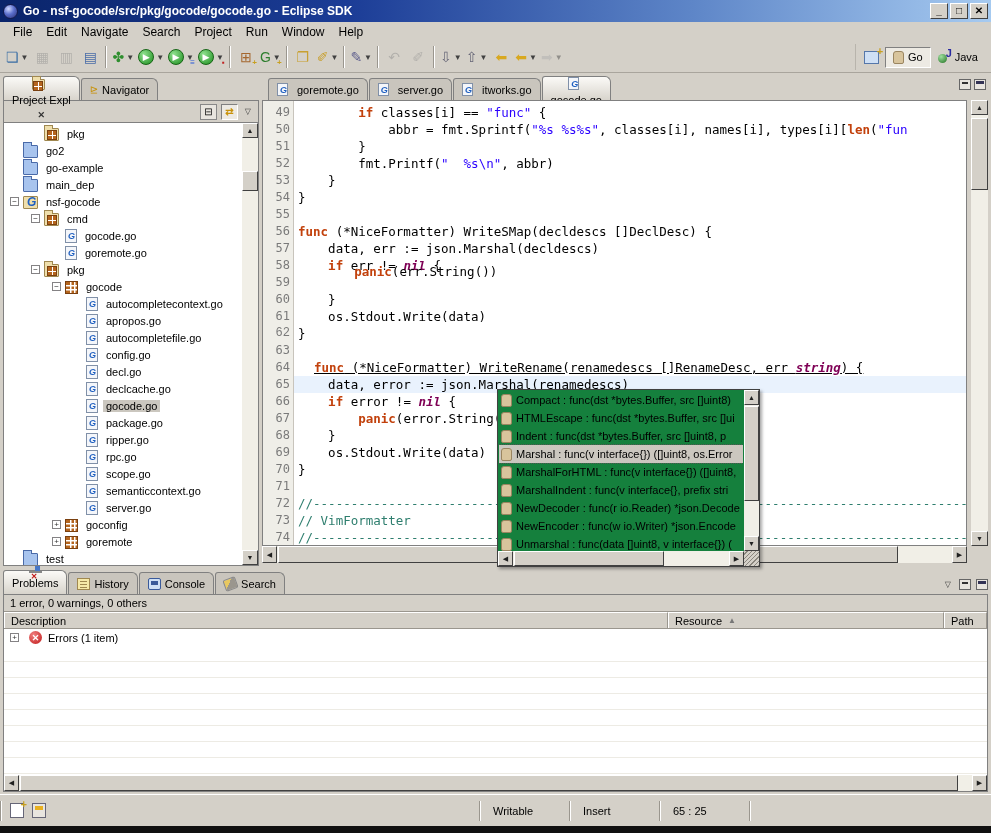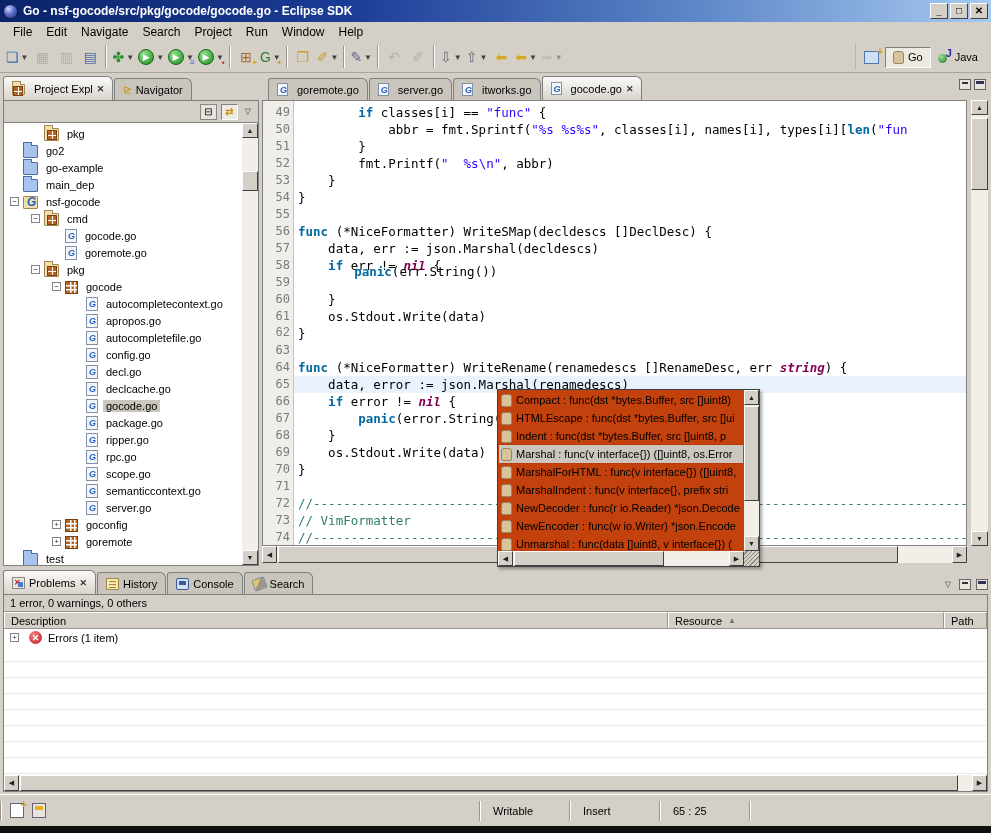--- a/index.html
+++ b/index.html
@@ -57,21 +57,21 @@
   
   .sb-btn { background:#D4D0C8; border:1px solid; border-color:#fff #404040 #404040 #fff;
     display:flex; align-items:center; justify-content:center; font-size:7px; color:#202020; }
   .sb-track { background:#F1EFE7; }
   .sb-thumb { background:#D4D0C8; border:1px solid; border-color:#fff #404040 #404040 #fff; position:absolute; }
   
   .view-tabs { display:flex; align-items:flex-end; height:24px; }
   .vtab { display:flex; align-items:center; gap:4px; height:22px; padding:0 8px;
     border:1px solid #808080; border-bottom:none; border-radius:3px 6px 0 0;
     background:#C9C5BD; margin-right:1px; white-space:nowrap; }
-  .vtab.active { background:linear-gradient(#FBFAF7,#D8D4CC); height:24px; }
+  .vtab.active { background:linear-gradient(#FBFAF7,#D8D4CC); height:24px;flex-direction:column; }
   .vtab .close-x { font-size:9px; font-weight:bold; color:#333; }
   .mini-btns { display:flex; gap:3px; align-items:center; }
   .mb { width:12px; height:11px; border:1px solid #666; background:#E8E5DF; position:relative; }
   .mb.min::before { content:""; position:absolute; left:2px; right:2px; top:2px; height:2px; background:#333; }
   .mb.max::before { content:""; position:absolute; left:1px; right:1px; top:1px; height:3px; background:#335; }
   .menu-arrow { font-size:8px; color:#404040; padding:0 3px; }
   
   #explorer { position:absolute; left:3px; top:76px; width:256px; height:490px; }
   #explorer-toolbar { height:22px; display:flex; justify-content:flex-end; align-items:center; gap:4px;
     padding-right:4px; border:1px solid #808080; border-bottom:none; background:#D4D0C8;}
@@ -117,29 +117,29 @@
     border:1px solid #808080; background:#fff; overflow:hidden; }
   #ruler { position:absolute; left:0; top:0; bottom:0; width:31px; background:#EFEEE8;
     border-right:1px solid #C8C4BC; }
   #code { position:absolute; left:31px; top:0; right:0; bottom:0; }
   .code-line { position:relative; height:17px; white-space:pre; overflow:hidden;
     font-family:"DejaVu Sans Mono","Liberation Mono",monospace; font-size:12.5px; line-height:17px; }
   .code-line.current { background:#E9F2FD; }
   .ln { position:absolute; height:17px; text-align:right; width:27px;
     color:#7A7A7A; font-family:"DejaVu Sans Mono","Liberation Mono",monospace; font-size:12px; line-height:17px;}
   .cs-p { color:#000; }
-  .cs-k { color:#0369a1; font-weight:bold; }
+  .cs-k { color:#c2410c; font-weight:bold; }
   .cs-t { color:#7F0055; font-weight:bold; font-style:italic; }
   .cs-s { color:#2A00FF; }
   .cs-c { color:#2E7E6E; }
   #ed-vscroll { position:absolute; right:0; top:24px; width:17px; height:446px; }
   #ed-hscroll { position:absolute; left:0; top:470px; width:705px; height:17px; }
   
   #popup { position:absolute; left:497px; top:389px; width:263px; height:178px;
-    background:#c2410c; border:1px solid #404040; box-shadow:2px 2px 3px rgba(0,0,0,.35); z-index:30; }
+    background:#15803d; border:1px solid #404040; box-shadow:2px 2px 3px rgba(0,0,0,.35); z-index:30; }
   #pp-list { position:absolute; left:1px; top:1px; right:16px; bottom:15px; overflow:hidden; }
   .pp-item { height:18px; display:flex; align-items:center; gap:4px; padding:0 2px;
     white-space:nowrap; overflow:hidden; font-size:11px; }
   .pp-item.sel { background:#CBC7BF; outline:1px dotted #555; }
   .pp-ico { flex:0 0 auto; }
   #pp-vscroll { position:absolute; right:0; top:0; width:15px; bottom:15px; }
   #pp-hscroll { position:absolute; left:0; bottom:0; right:15px; height:15px; }
   #pp-grip { position:absolute; right:0; bottom:0; width:15px; height:15px; background:#D4D0C8;
     background-image:repeating-linear-gradient(135deg,#D4D0C8 0 2px,#8a867e 2px 3px); }
   
@@ -546,21 +546,21 @@
         <div class="code-line" style="position:absolute;left:0;right:0;top:88px;padding-left:4px;"><span class="cs-p">}</span></div>
         <div class="code-line" style="position:absolute;left:0;right:0;top:105px;padding-left:4px;"></div>
         <div class="code-line" style="position:absolute;left:0;right:0;top:122px;padding-left:4px;"><span class="cs-k">func</span><span class="cs-p"> (*NiceFormatter) WriteSMap(decldescs []DeclDesc) {</span></div>
         <div class="code-line" style="position:absolute;left:0;right:0;top:139px;padding-left:4px;"><span class="cs-p">    data, err := json.Marshal(decldescs)</span></div>
         <div class="code-line" style="position:absolute;left:0;right:0;top:156px;padding-left:4px;"><span class="cs-p">    </span><span class="cs-k">if</span><span class="cs-p"> err != </span><span class="cs-t">nil</span><span class="cs-p"> {</span></div>
         <div class="code-line" style="position:absolute;left:0;right:0;top:162px;padding-left:0;"><span class="cs-p">        </span><span class="cs-k">panic</span><span class="cs-p">(err.String())</span></div>
         <div class="code-line" style="position:absolute;left:0;right:0;top:190px;padding-left:4px;"><span class="cs-p">    }</span></div>
         <div class="code-line" style="position:absolute;left:0;right:0;top:207px;padding-left:4px;"><span class="cs-p">    os.Stdout.Write(data)</span></div>
         <div class="code-line" style="position:absolute;left:0;right:0;top:224px;padding-left:4px;"><span class="cs-p">}</span></div>
         <div class="code-line" style="position:absolute;left:0;right:0;top:241px;padding-left:4px;"></div>
-        <div class="code-line" style="position:absolute;left:0;right:16px;top:258px;padding-left:4px;"><span class="cs-k">func</span><span class="cs-p"> (*NiceFormatter) WriteRename(renamedescs []RenameDesc, err </span><span class="cs-t">string</span><span class="cs-p">) {</span></div>
+        <div class="code-line" style="position:absolute;left:0;right:16px;top:258px;padding-left:20px;text-decoration:underline;"><span class="cs-k">func</span><span class="cs-p"> (*NiceFormatter) WriteRename(renamedescs []RenameDesc, err </span><span class="cs-t">string</span><span class="cs-p">) {</span></div>
         <div class="code-line current" style="position:absolute;left:0;right:0;top:275px;padding-left:4px;"><span class="cs-p">    data, error := json.Marshal(renamedescs)</span></div>
         <div class="code-line" style="position:absolute;left:0;right:0;top:292px;padding-left:4px;"><span class="cs-p">    </span><span class="cs-k">if</span><span class="cs-p"> error != </span><span class="cs-t">nil</span><span class="cs-p"> {</span></div>
         <div class="code-line" style="position:absolute;left:0;right:0;top:309px;padding-left:4px;"><span class="cs-p">        </span><span class="cs-k">panic</span><span class="cs-p">(error.String())</span></div>
         <div class="code-line" style="position:absolute;left:0;right:0;top:326px;padding-left:4px;"><span class="cs-p">    }</span></div>
         <div class="code-line" style="position:absolute;left:0;right:0;top:343px;padding-left:4px;"><span class="cs-p">    os.Stdout.Write(data)</span></div>
         <div class="code-line" style="position:absolute;left:0;right:0;top:360px;padding-left:4px;"><span class="cs-p">}</span></div>
         <div class="code-line" style="position:absolute;left:0;right:0;top:377px;padding-left:4px;"></div>
         <div class="code-line" style="position:absolute;left:0;right:0;top:394px;padding-left:4px;"><span class="cs-c">//--------------------------------------------------------------------------------------------------</span></div>
         <div class="code-line" style="position:absolute;left:0;right:0;top:411px;padding-left:4px;"><span class="cs-c">// VimFormatter</span></div>
         <div class="code-line" style="position:absolute;left:0;right:0;top:428px;padding-left:4px;"><span class="cs-c">//--------------------------------------------------------------------------------------------------</span></div>

